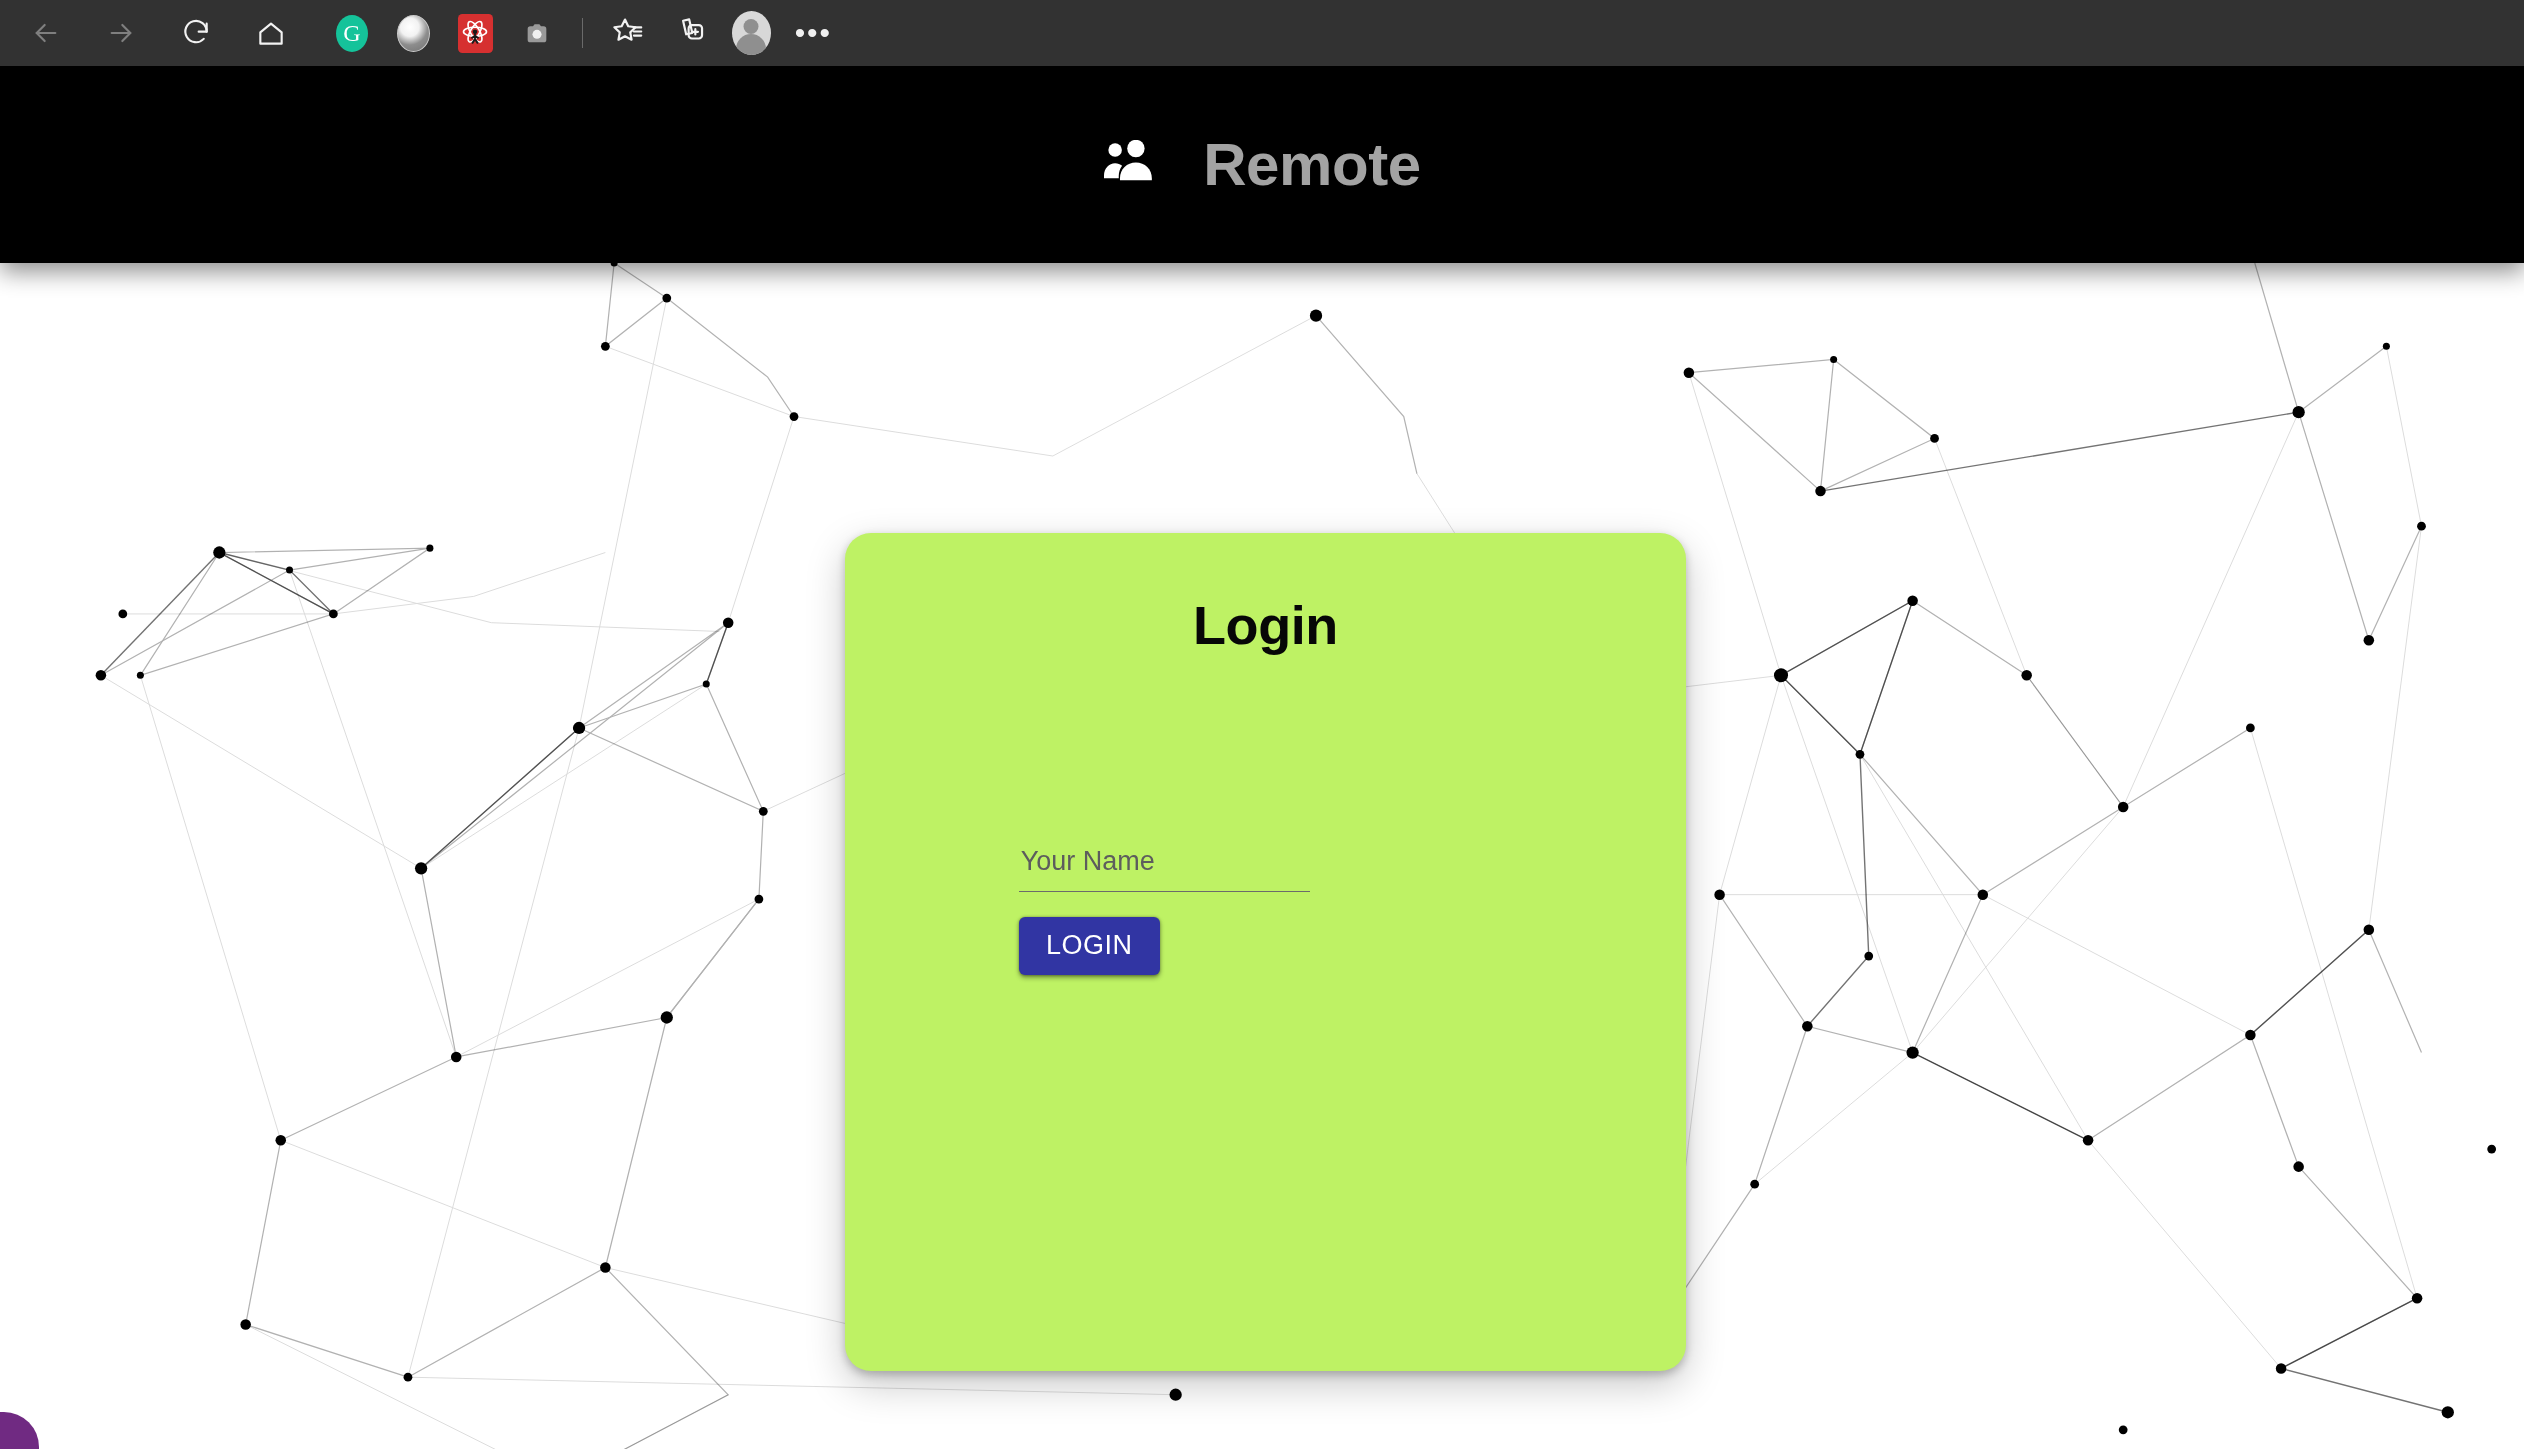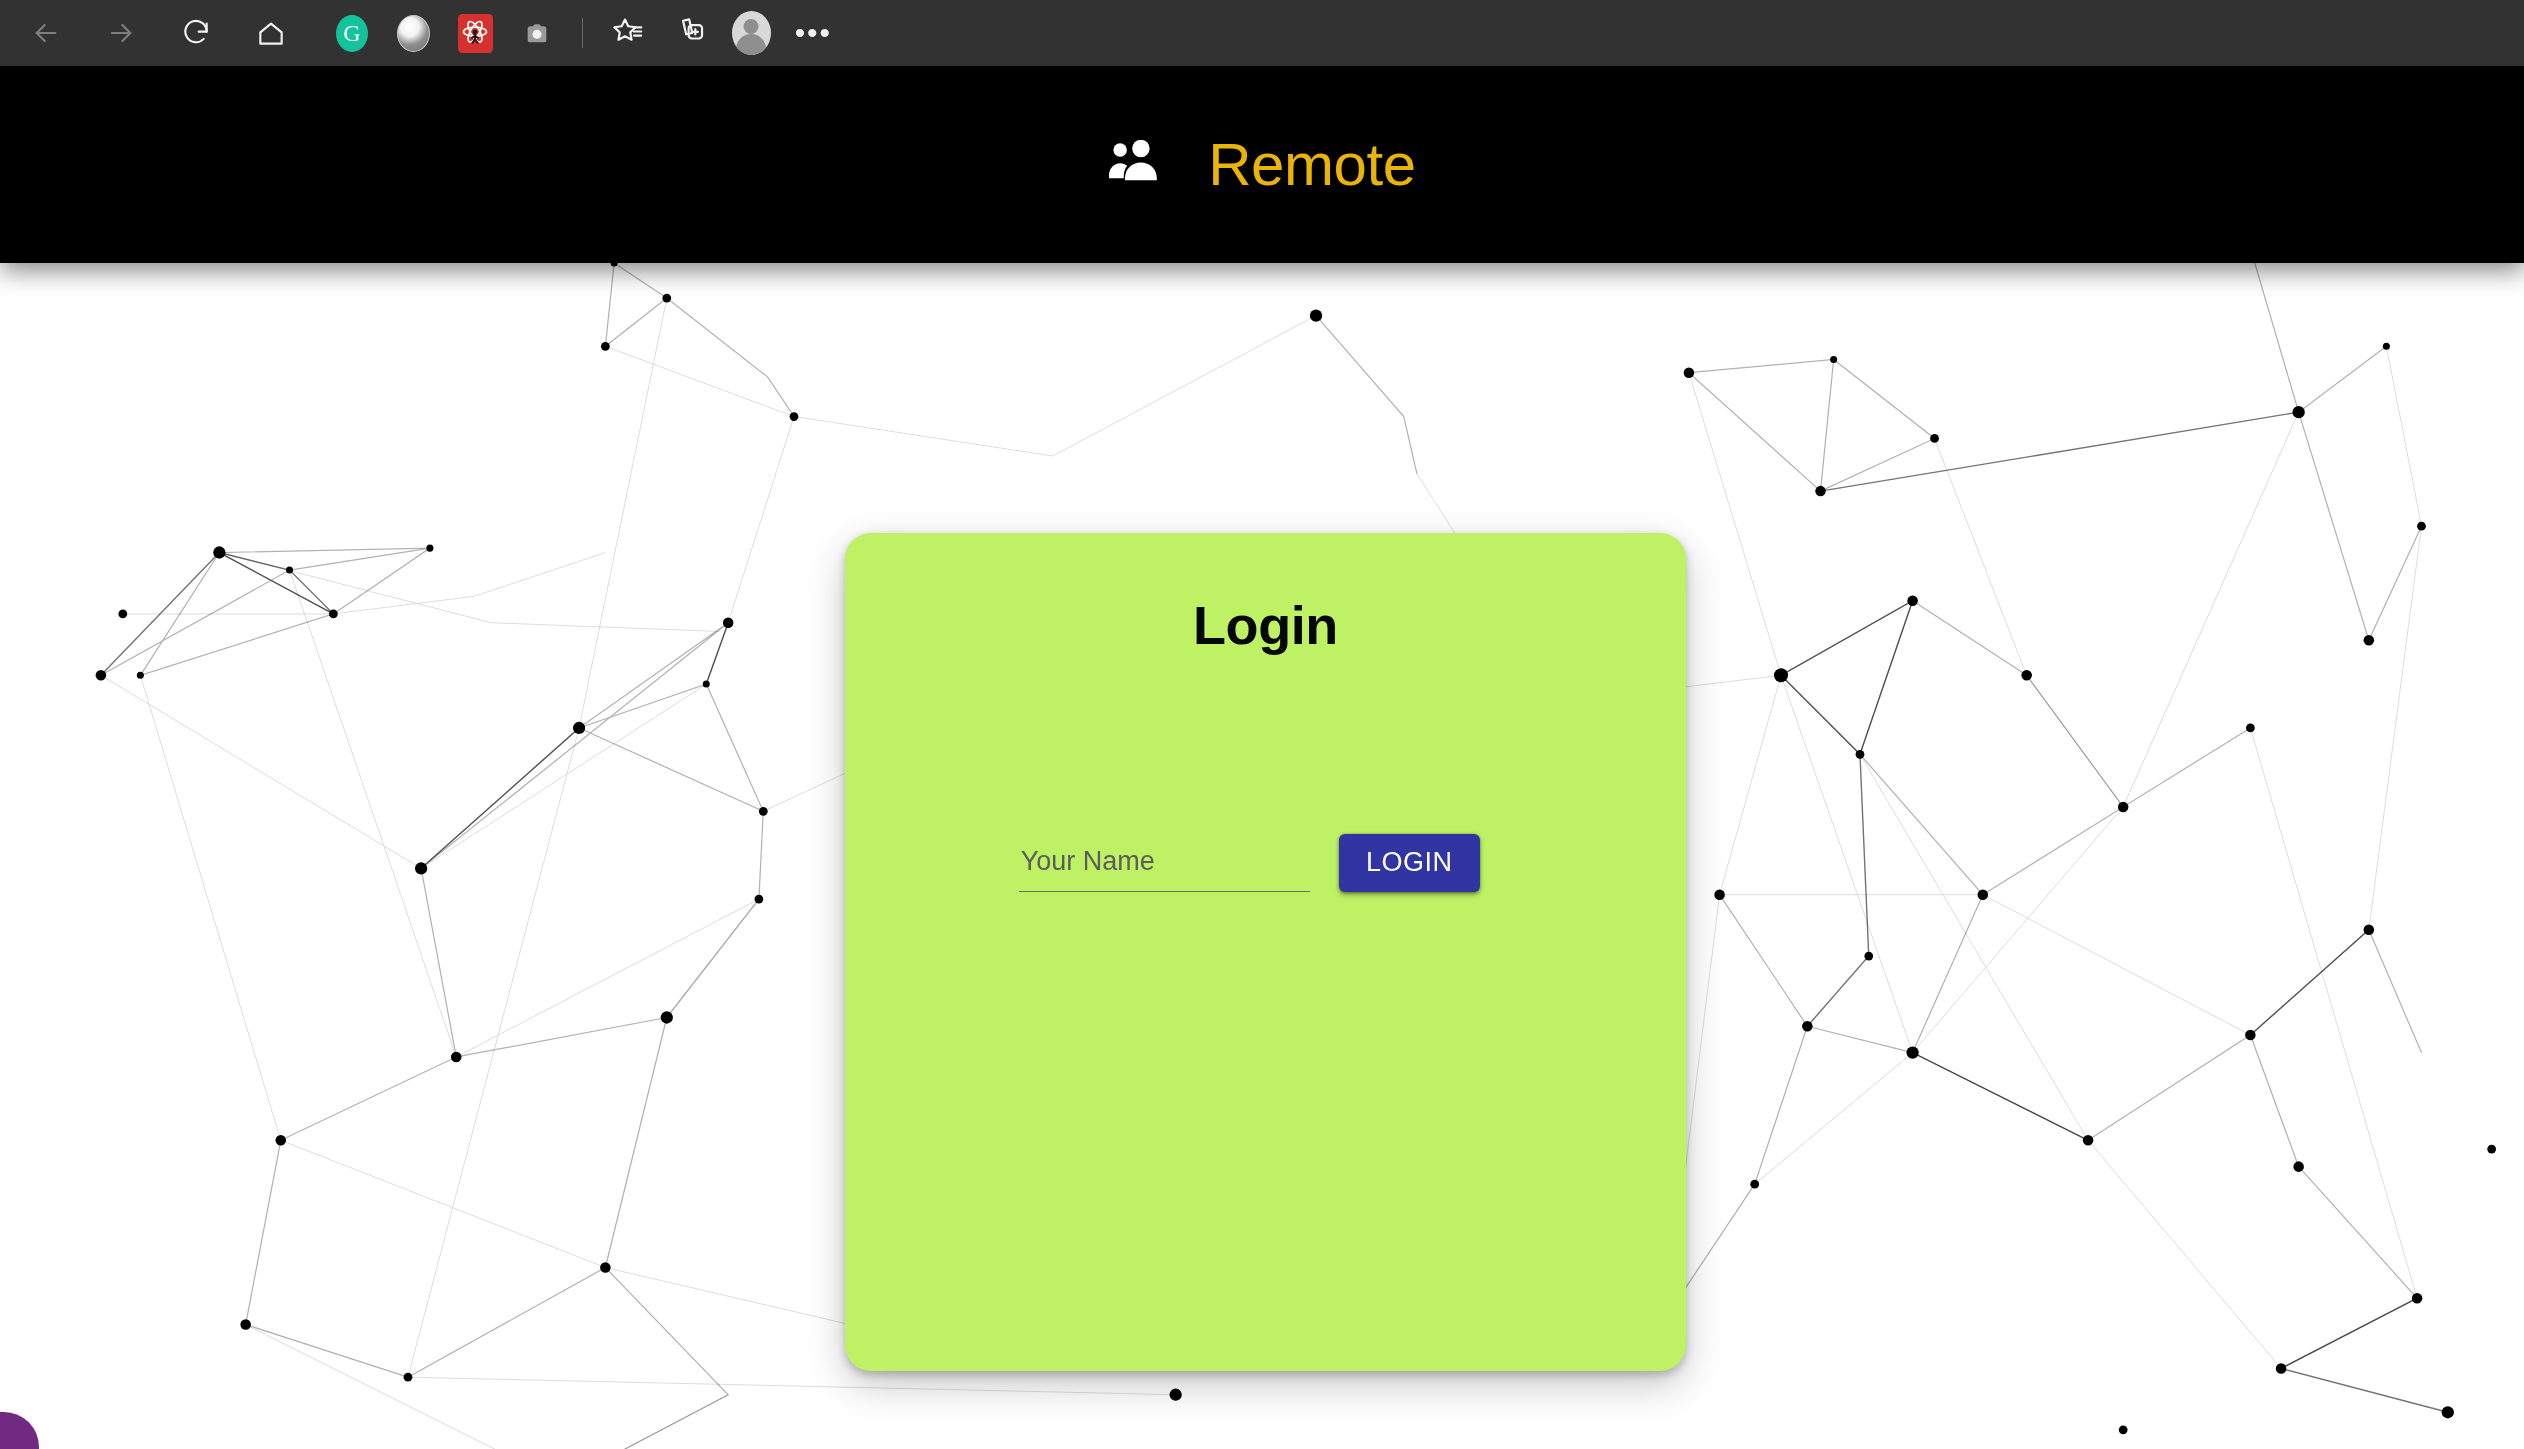--- a/index.html
+++ b/index.html
@@ -176,23 +176,23 @@
     z-index: 12;
     box-shadow: 0 8.8px 23px rgba(0,0,0,.45);
   }
   .app-title-wrap {
     display: flex;
     align-items: center;
     gap: 30px;
   }
   .people-icon { display: block; }
   .app-title {
-    color: #eab308;
+    color: #a3a3a3;
     font-size: 60px;
-    font-weight: 400;
+    font-weight: 700;
     letter-spacing: -0.4px;
     line-height: 1;
     margin-left: 11px;
   }
 
   
   .particles {
     position: absolute;
     left: 0; top: 197px;
     width: 2525px;
@@ -224,20 +224,21 @@
     letter-spacing: -0.4px;
   }
 
   .form-row {
     position: absolute;
     left: 174px;
     top: 305px;
     display: flex;
     align-items: flex-start;
     gap: 29px;
+    flex-direction: column;
   }
   .name-field {
     width: 291px;
     height: 54px;
     border: none;
     border-bottom: 1.8px solid #6b6b6b;
     background: transparent;
     font-family: "Liberation Sans", sans-serif;
     font-size: 27px;
     color: #1a1a1a;

